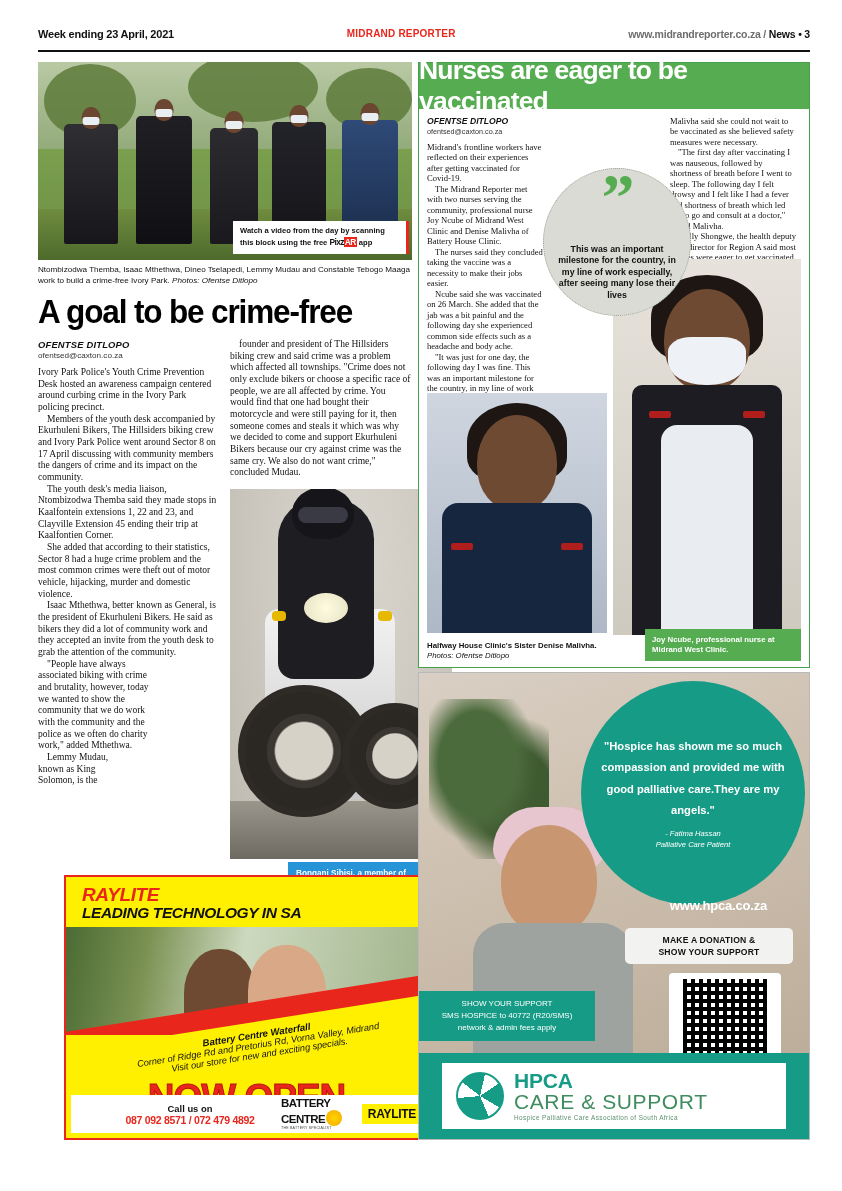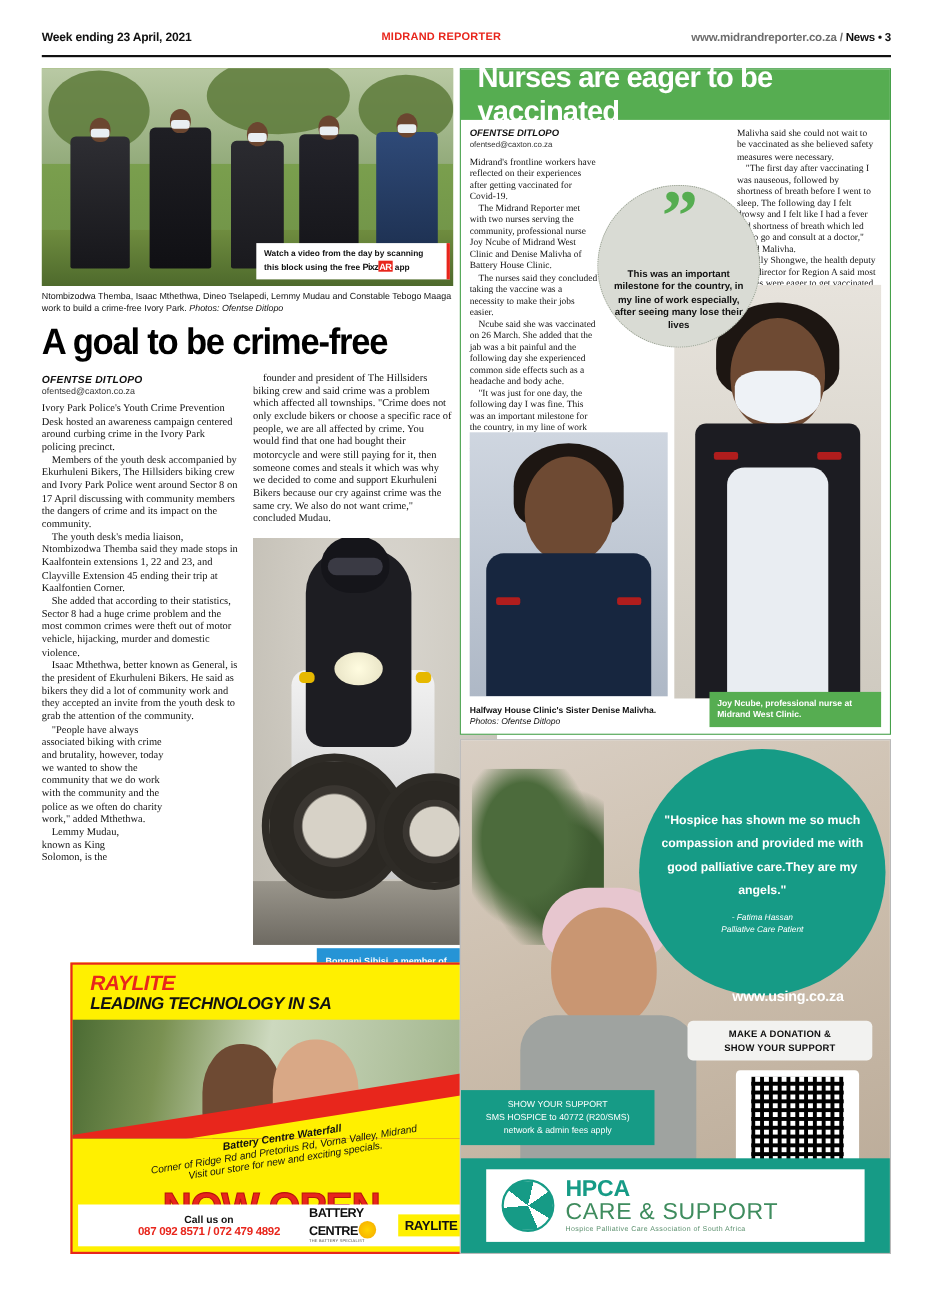--- a/index.html
+++ b/index.html
@@ -143,21 +143,21 @@
     background:radial-gradient(circle,#ffd400,#f5a800); vertical-align:-3px; margin-left:1px;}
   .bc-tiny { font-size:3.6px; color:#444; letter-spacing:.2px;}
   .ray-logo2 { margin-left:auto; margin-right:4px; background:#fff000; padding:3px 6px;
     font-size:12px; font-weight:900; color:#111; letter-spacing:-0.3px;}
 
   
   .right-col { position:absolute; left:418px; top:62px; width:392px; }
 
   .nurse-box { border:1.6px solid #46a04a; background:#fff; width:392px; height:606px; position:relative;}
   .nurse-hd { background:#56ad51; color:#fff; height:46px; display:flex; align-items:center;
-    padding-left:15px; font-size:26.5px; font-weight:900; letter-spacing:-0.8px; }
+    padding-left:0; font-size:26.5px; font-weight:900; letter-spacing:-0.8px; }
   .nurse-body { position:relative; padding:7px 8px 0 8px; display:flex; gap:8px; }
   .ncol { width:117px; }
   .ncol p { font-family:"Liberation Serif", serif; font-size:8.6px; line-height:1.22; color:#111; }
   .ncol p + p { text-indent:8px; }
   .n-byline-name { font-size:8.6px; font-weight:bold; font-style:italic; color:#111;}
   .n-byline-mail { font-size:7.2px; color:#333; padding-top:1px; padding-bottom:6px;}
 
   .quote-circle {
     position:absolute; left:124px; top:105px; width:148px; height:148px;
     border-radius:50%; background:#d9dbd4; border:1.5px dotted #9aa394;
@@ -440,21 +440,21 @@
     </div>
 
     <div class="hpca-circle">
       <div class="hpca-quote">"Hospice has shown me so much compassion and provided me with good palliative care.They are my angels."</div>
       <div class="hpca-attr">
         <div>- Fatima Hassan</div>
         <div>Palliative Care Patient</div>
       </div>
     </div>
 
-    <div class="hpca-url">www.using.co.za</div>
+    <div class="hpca-url">www.hpca.co.za</div>
 
     <div class="hpca-donate">
       <div>MAKE A DONATION &amp;</div>
       <div>SHOW YOUR SUPPORT</div>
     </div>
 
     <div class="snap">
       <div class="qr"></div>
       <div class="qr-cap">Snap here to pay</div>
       <div class="snapbtn"><span class="dot">●</span><span>SnapScan</span></div>

